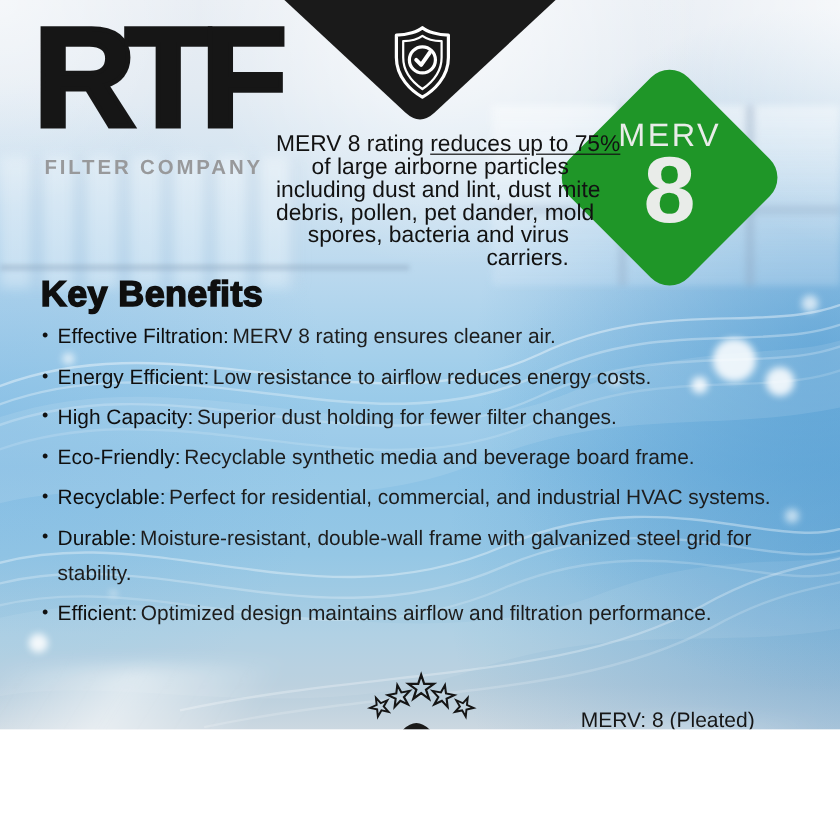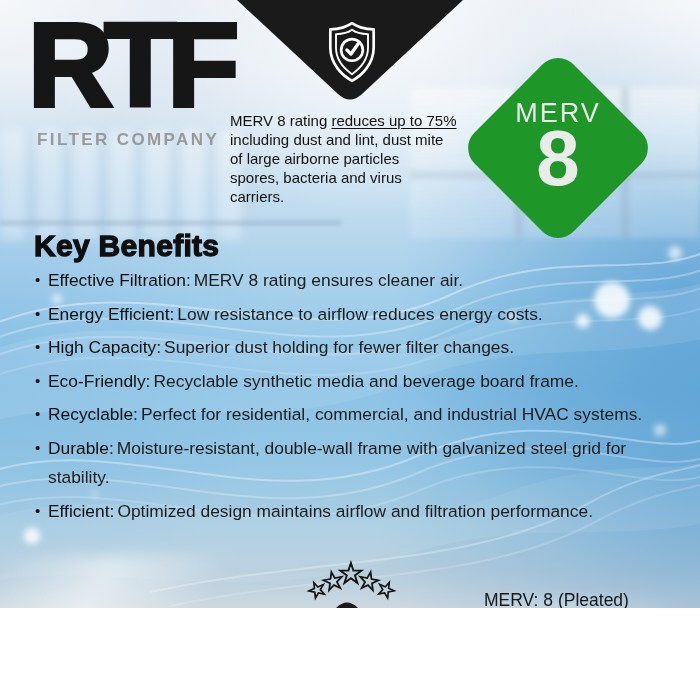--- a/index.html
+++ b/index.html
@@ -50,21 +50,21 @@
   .shapes{left:0;top:0;pointer-events:none;}
   
   .shield{left:326px;top:20px;}
   
   .diamond{left:488px;top:78px;width:140px;height:140px;border-radius:22px;transform:rotate(45deg);}
   .merv-label{left:488px;top:100px;width:140px;text-align:center;font-size:27px;line-height:1;
     font-weight:normal;letter-spacing:2px;color:#e9ece9;}
   .merv-value{left:488px;top:119px;width:140px;text-align:center;font-size:78px;line-height:1;
     font-weight:bold;color:#e9ece9;}
   
-  .intro{left:230px;top:111px;width:244px;text-align:left;font-size:15px;line-height:19px;color:#121212;}
+  .intro{left:230px;top:111px;width:244px;text-align:right;font-size:19px;line-height:19px;color:#121212;}
   .intro div{white-space:nowrap;}
   .intro .u{text-decoration:underline;text-underline-offset:2px;}
   
   .kb-title{left:34px;top:229px;font-size:30px;font-weight:bold;color:#0f0f0f;
     -webkit-text-stroke:1.3px #0f0f0f;letter-spacing:.3px;text-align:right;}
   .benefits{left:30px;top:266px;width:660px;margin:0;padding:0;list-style:none;}
   .benefits li{position:relative;padding-left:18px;margin-bottom:4px;
     font-size:17.4px;line-height:29.5px;color:#1d1d1d;}
   .benefits .dot{position:absolute;left:5px;top:-1px;font-size:15px;color:#111;}
   .benefits .lbl{font-weight:normal;color:#0f0f0f;margin-right:3px;}
@@ -138,22 +138,23 @@
     <div class="abs logo-text">RTF</div>
     <div class="abs logo-sub">FILTER COMPANY</div>
   </div>
 
   <div class="abs diamond" style="background:#1f9628;"></div>
   <div class="abs merv-label">MERV</div>
   <div class="abs merv-value">8</div>
 
   <div class="abs intro">
     <div><span>MERV 8 rating </span><span class="u">reduces up to 75%</span></div>
+    <div>of large airborne particles</div>
     <div>including dust and lint, dust mite</div>
-    <div>of large airborne particles</div>
+    <div>debris, pollen, pet dander, mold</div>
     <div>spores, bacteria and virus</div>
     <div>carriers.</div>
   </div>
 
   <div class="abs kb-title">Key Benefits</div>
   <ul class="abs benefits">
     <li><span class="dot">•</span><span class="lbl">Effective Filtration:</span><span>MERV 8 rating ensures cleaner air.</span></li>
     <li><span class="dot">•</span><span class="lbl">Energy Efficient:</span><span>Low resistance to airflow reduces energy costs.</span></li>
     <li><span class="dot">•</span><span class="lbl">High Capacity:</span><span>Superior dust holding for fewer filter changes.</span></li>
     <li><span class="dot">•</span><span class="lbl">Eco-Friendly:</span><span>Recyclable synthetic media and beverage board frame.</span></li>

